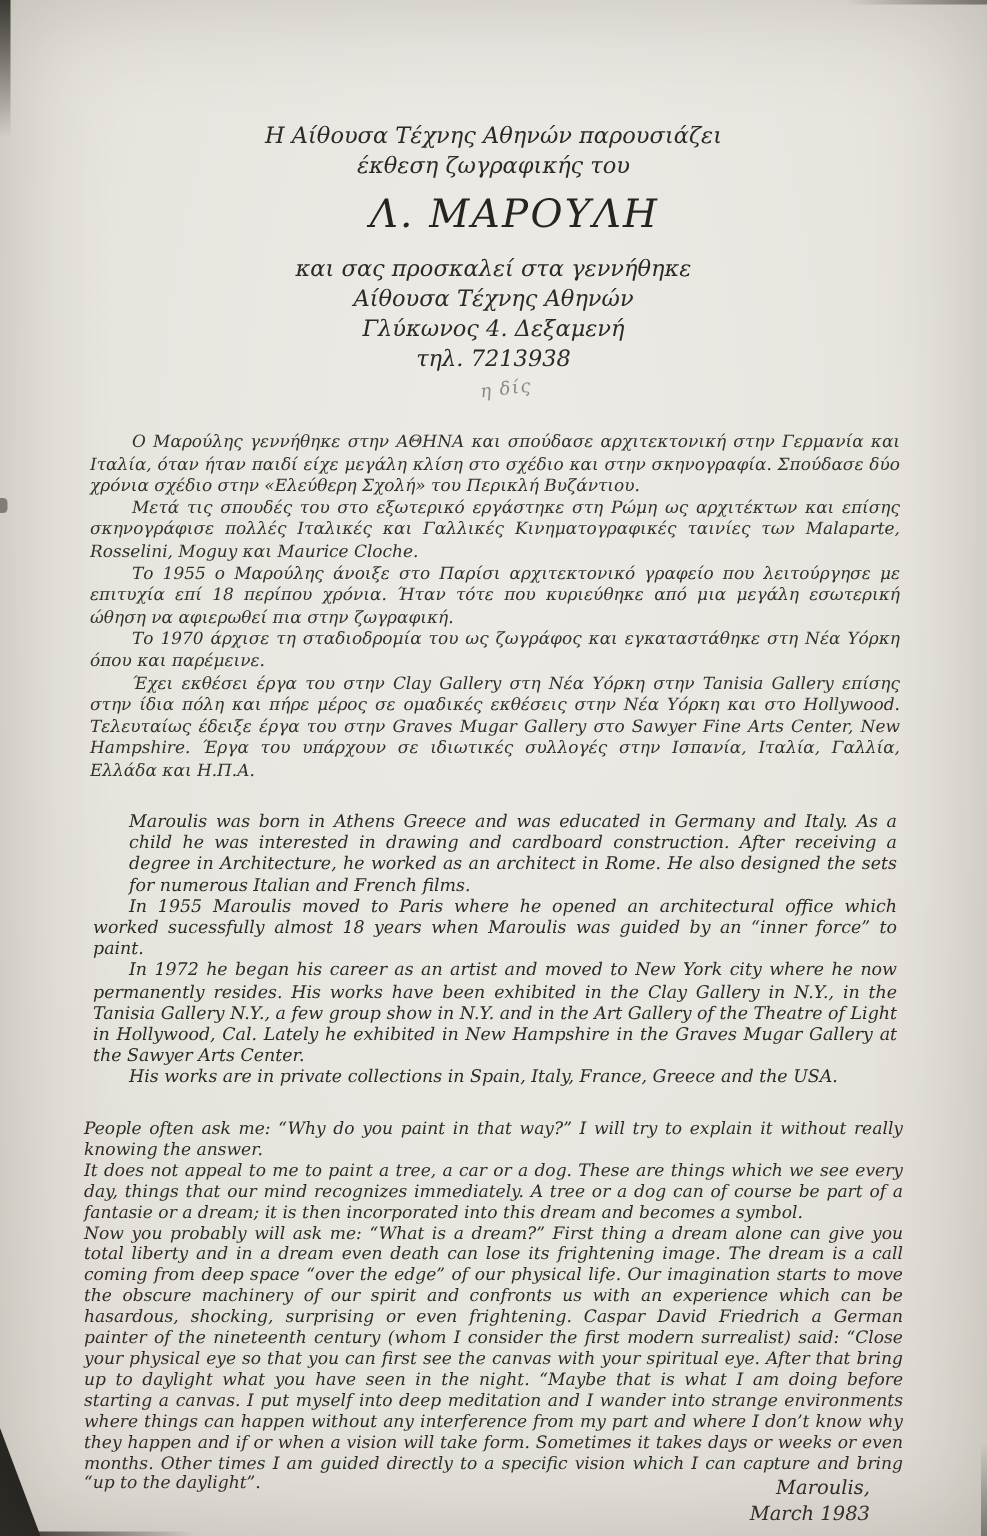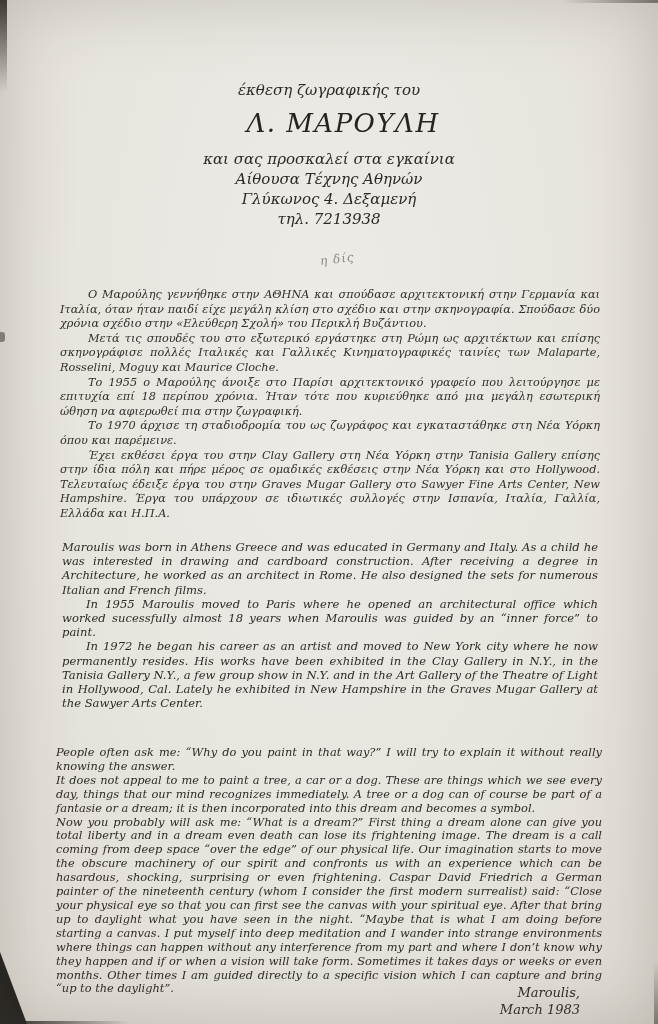--- a/index.html
+++ b/index.html
@@ -103,21 +103,21 @@
     position: absolute;
     top: 540px; left: 62px;
     width: 536px;
     font-style: italic;
     font-size: 11.6px;
     line-height: 14.2px;
     text-align: justify;
     color: #2e2b27;
   }
   .english-bio p { margin: 0; text-indent: 24px; }
-  .english-bio p:first-child { text-indent: 0; }
+  .english-bio p:first-child { text-indent: 0; margin-left: 24px; }
   
   .statement {
     position: absolute;
     top: 746px; left: 56px;
     width: 546px;
     font-style: italic;
     font-size: 11.4px;
     line-height: 13.9px;
     text-align: justify;
     color: #2e2b27;
@@ -140,42 +140,44 @@
 <div class="page">
 
   <div class="artifact-tl"></div>
   <div class="artifact-bl"></div>
   <div class="artifact-bottom-strip"></div>
   <div class="artifact-tr"></div>
   <div class="artifact-left-mark"></div>
   <div class="artifact-br"></div>
 
   <div class="header">
+    <div class="h-line">Η Αίθουσα Τέχνης Αθηνών παρουσιάζει</div>
     <div class="h-line">έκθεση ζωγραφικής του</div>
     <div class="artist-name">Λ. ΜΑΡΟΥΛΗ</div>
-    <div class="h-line">και σας προσκαλεί στα εγκαίνια</div>
+    <div class="h-line">και σας προσκαλεί στα γεννήθηκε</div>
     <div class="h-line">Αίθουσα Τέχνης Αθηνών</div>
     <div class="h-line">Γλύκωνος 4. Δεξαμενή</div>
     <div class="h-line">τηλ. 7213938</div>
   </div>
 
   <div class="annotation">η δίς</div>
 
   <div class="greek-bio">
     <p>Ο Μαρούλης γεννήθηκε στην ΑΘΗΝΑ και σπούδασε αρχιτεκτονική στην Γερμανία και Ιταλία, όταν ήταν παιδί είχε μεγάλη κλίση στο σχέδιο και στην σκηνογραφία. Σπούδασε δύο χρόνια σχέδιο στην «Ελεύθερη Σχολή» του Περικλή Βυζάντιου.</p>
     <p>Μετά τις σπουδές του στο εξωτερικό εργάστηκε στη Ρώμη ως αρχιτέκτων και επίσης σκηνογράφισε πολλές Ιταλικές και Γαλλικές Κινηματογραφικές ταινίες των Malaparte, Rosselini, Moguy και Maurice Cloche.</p>
     <p>Το 1955 ο Μαρούλης άνοιξε στο Παρίσι αρχιτεκτονικό γραφείο που λειτούργησε με επιτυχία επί 18 περίπου χρόνια. Ήταν τότε που κυριεύθηκε από μια μεγάλη εσωτερική ώθηση να αφιερωθεί πια στην ζωγραφική.</p>
     <p>Το 1970 άρχισε τη σταδιοδρομία του ως ζωγράφος και εγκαταστάθηκε στη Νέα Υόρκη όπου και παρέμεινε.</p>
     <p>Έχει εκθέσει έργα του στην Clay Gallery στη Νέα Υόρκη στην Tanisia Gallery επίσης στην ίδια πόλη και πήρε μέρος σε ομαδικές εκθέσεις στην Νέα Υόρκη και στο Hollywood. Τελευταίως έδειξε έργα του στην Graves Mugar Gallery στο Sawyer Fine Arts Center, New Hampshire. Έργα του υπάρχουν σε ιδιωτικές συλλογές στην Ισπανία, Ιταλία, Γαλλία, Ελλάδα και Η.Π.Α.</p>
   </div>
 
   <div class="english-bio">
     <p>Maroulis was born in Athens Greece and was educated in Germany and Italy. As a child he was interested in drawing and cardboard construction. After receiving a degree in Architecture, he worked as an architect in Rome. He also designed the sets for numerous Italian and French films.</p>
     <p>In 1955 Maroulis moved to Paris where he opened an architectural office which worked sucessfully almost 18 years when Maroulis was guided by an “inner force” to paint.</p>
     <p>In 1972 he began his career as an artist and moved to New York city where he now permanently resides. His works have been exhibited in the Clay Gallery in N.Y., in the Tanisia Gallery N.Y., a few group show in N.Y. and in the Art Gallery of the Theatre of Light in Hollywood, Cal. Lately he exhibited in New Hampshire in the Graves Mugar Gallery at the Sawyer Arts Center.</p>
+    <p>His works are in private collections in Spain, Italy, France, Greece and the USA.</p>
   </div>
 
   <div class="statement">
     <p>People often ask me: “Why do you paint in that way?” I will try to explain it without really knowing the answer.</p>
     <p>It does not appeal to me to paint a tree, a car or a dog. These are things which we see every day, things that our mind recognizes immediately. A tree or a dog can of course be part of a fantasie or a dream; it is then incorporated into this dream and becomes a symbol.</p>
     <p>Now you probably will ask me: “What is a dream?” First thing a dream alone can give you total liberty and in a dream even death can lose its frightening image. The dream is a call coming from deep space “over the edge” of our physical life. Our imagination starts to move the obscure machinery of our spirit and confronts us with an experience which can be hasardous, shocking, surprising or even frightening. Caspar David Friedrich a German painter of the nineteenth century (whom I consider the first modern surrealist) said: “Close your physical eye so that you can first see the canvas with your spiritual eye. After that bring up to daylight what you have seen in the night. “Maybe that is what I am doing before starting a canvas. I put myself into deep meditation and I wander into strange environments where things can happen without any interference from my part and where I don’t know why they happen and if or when a vision will take form. Sometimes it takes days or weeks or even months. Other times I am guided directly to a specific vision which I can capture and bring “up to the daylight”.</p>
   </div>
 
   <div class="signature">
     <div>Maroulis,</div>

